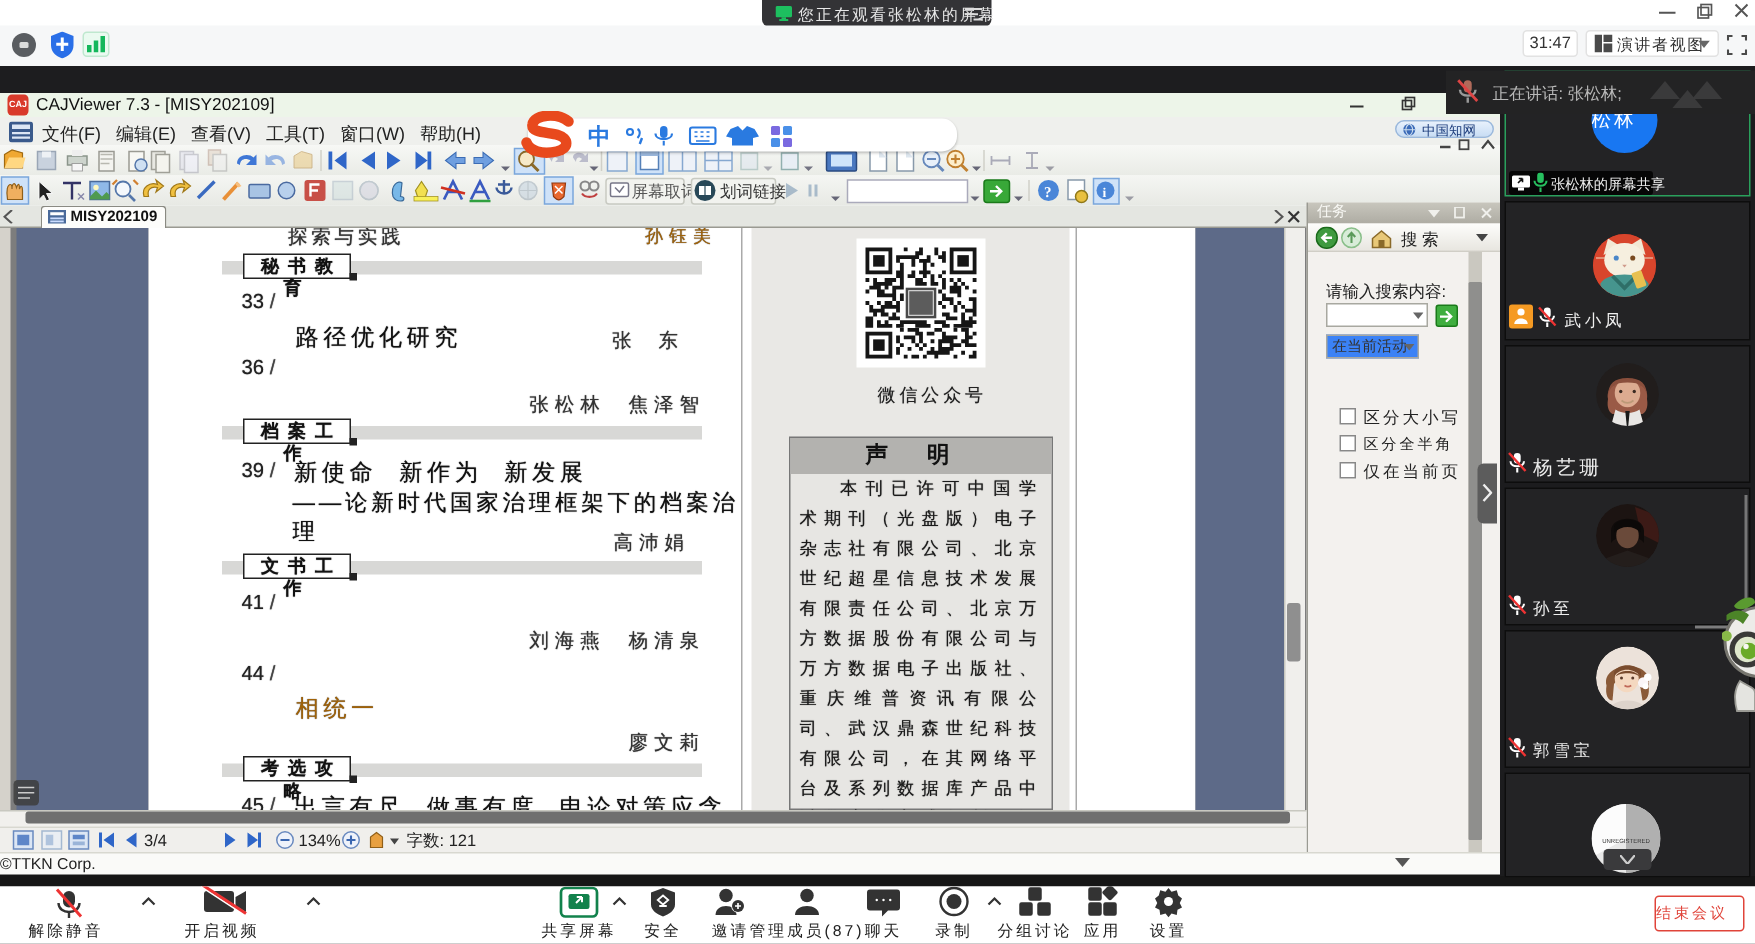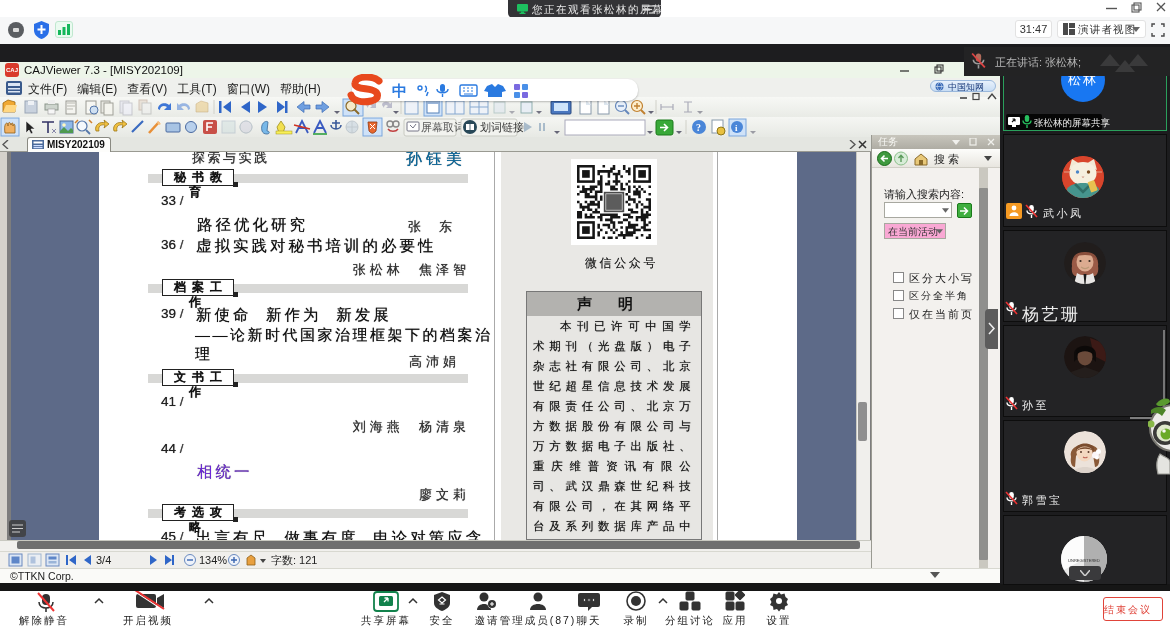--- a/index.html
+++ b/index.html
@@ -324,44 +324,43 @@
 <svg class="ab" style="left:12px;top:524px" width="11" height="9" viewBox="0 0 11 9">
     <g stroke="#ccc" stroke-width="1">
       <line x1="0" y1="1" x2="11" y2="1"></line>
       <line x1="0" y1="4.5" x2="11" y2="4.5"></line>
       <line x1="0" y1="8" x2="8" y2="8"></line>
     </g>
   </svg>
 
 <div class="ab" style="left:99px;top:152px;width:402px;height:388px;overflow:hidden;text-shadow:0 0 0.7px rgba(0,0,0,.75)">
   <div class="ab" style="left:93px;top:-3px;font-size:13px;color:#333;letter-spacing:2.5px">探索与实践</div>
-  <div class="ab" style="right:35px;top:-3px;font-size:16px;color:#0369a1;letter-spacing:4px">孙钰美</div>
+  <div class="ab" style="right:23px;top:-3px;font-size:12px;color:#a16207;letter-spacing:4px">孙钰美</div>
   <div class="ab" style="left:49px;top:22px;width:320px;height:9px;background:#d8d8d6"></div>
   <div class="ab" style="left:63px;top:17px;width:72px;height:17px;background:#fff;border:1.5px solid #222;font-size:12px;font-weight:bold;color:#111;text-align:center;line-height:15px;letter-spacing:6px;text-indent:6px">秘书教育</div>
   <div class="ab" style="left:134px;top:30px;width:5px;height:5px;background:#222"></div>
   <div class="ab" style="left:62px;top:41px;font-size:13.5px;color:#222">33 <span style="color:#444">/</span></div>
   <div class="ab" style="left:98px;top:63px;font-size:15.5px;color:#111;letter-spacing:3px">路径优化研究</div>
   <div class="ab" style="right:49px;top:66px;font-size:13px;color:#333">张<span style="display:inline-block;width:18px"></span>东</div>
   <div class="ab" style="left:62px;top:85px;font-size:13.5px;color:#222">36 <span style="color:#444">/</span></div>
-  <div class="ab" style="left:97px;top:84px;font-size:15.5px;color:#111;letter-spacing:3px">虚拟实践对秘书培训的必要性</div>
   <div class="ab" style="right:31px;top:109px;font-size:13px;color:#333;letter-spacing:4px">张松林&nbsp;&nbsp;焦泽智</div>
   <div class="ab" style="left:49px;top:132px;width:320px;height:9px;background:#d8d8d6"></div>
   <div class="ab" style="left:63px;top:127px;width:72px;height:17px;background:#fff;border:1.5px solid #222;font-size:12px;font-weight:bold;color:#111;text-align:center;line-height:15px;letter-spacing:6px;text-indent:6px">档案工作</div>
   <div class="ab" style="left:134px;top:140px;width:5px;height:5px;background:#222"></div>
   <div class="ab" style="left:62px;top:154px;font-size:13.5px;color:#222">39 <span style="color:#444">/</span></div>
   <div class="ab" style="left:96px;top:174px;font-size:15px;color:#111;letter-spacing:2.5px">——论新时代国家治理框架下的档案治理</div>
   <div class="ab" style="left:97px;top:153px;font-size:15.5px;color:#111;letter-spacing:3px">新使命&nbsp;&nbsp;新作为&nbsp;&nbsp;新发展</div>
   <div class="ab" style="right:41px;top:201px;font-size:13px;color:#333;letter-spacing:4px">高沛娟</div>
   <div class="ab" style="left:49px;top:222px;width:320px;height:9px;background:#d8d8d6"></div>
   <div class="ab" style="left:63px;top:217px;width:72px;height:17px;background:#fff;border:1.5px solid #222;font-size:12px;font-weight:bold;color:#111;text-align:center;line-height:15px;letter-spacing:6px;text-indent:6px">文书工作</div>
   <div class="ab" style="left:134px;top:230px;width:5px;height:5px;background:#222"></div>
   <div class="ab" style="left:62px;top:242px;font-size:13.5px;color:#222">41 <span style="color:#444">/</span></div>
   <div class="ab" style="right:31px;top:266px;font-size:13px;color:#333;letter-spacing:4px">刘海燕&nbsp;&nbsp;杨清泉</div>
   <div class="ab" style="left:62px;top:289px;font-size:13.5px;color:#222">44 <span style="color:#444">/</span></div>
-  <div class="ab" style="left:98px;top:310px;font-size:15.5px;color:#6d28d9;letter-spacing:3px">相统一</div>
+  <div class="ab" style="left:98px;top:310px;font-size:15.5px;color:#a16207;letter-spacing:3px">相统一</div>
   <div class="ab" style="right:31px;top:334px;font-size:13px;color:#333;letter-spacing:4px">廖文莉</div>
   <div class="ab" style="left:49px;top:357px;width:320px;height:9px;background:#d8d8d6"></div>
   <div class="ab" style="left:63px;top:352px;width:72px;height:17px;background:#fff;border:1.5px solid #222;font-size:12px;font-weight:bold;color:#111;text-align:center;line-height:15px;letter-spacing:6px;text-indent:6px">考选攻略</div>
   <div class="ab" style="left:134px;top:365px;width:5px;height:5px;background:#222"></div>
   <div class="ab" style="left:62px;top:377px;font-size:13.5px;color:#222">45 <span style="color:#444">/</span></div>
   <div class="ab" style="left:97px;top:376px;font-size:15.5px;color:#111;letter-spacing:3px">出言有尺&nbsp;&nbsp;做事有度&nbsp;&nbsp;申论对策应含情</div>
 </div>
 
 <div class="ab" style="left:571px;top:159px;width:86px;height:86px;background:#fff">
     <svg width="86" height="86" viewBox="0 0 86 86" style="position:absolute;left:0;top:0">
@@ -409,21 +408,21 @@
   </svg>
 <div class="ab" style="left:884px;top:187px;font-size:11px;color:#222">请输入搜索内容:</div>
 <div class="ab" style="left:884px;top:202px;width:68px;height:16px;background:#fff;border:1px solid #a8a8a0"></div>
 <svg class="ab" style="left:942px;top:208px" width="7" height="5" viewBox="0 0 8 5">
     <path d="M0 0 L4 5 L8 0 Z" fill="#666"></path>
   </svg>
 <div class="ab" style="left:957px;top:203px;width:15px;height:15px;background:#3fae3f;border:1px solid #1a7a1a;border-radius:2px"></div>
 <svg class="ab" style="left:960px;top:207px" width="9" height="8" viewBox="0 0 9 8">
     <path d="M0 4 h7 m-3 -3.5 L7.5 4 L4 7.5" stroke="#fff" stroke-width="1.5" fill="none"></path>
   </svg>
-<div class="ab" style="left:884px;top:223px;width:62px;height:16px;background:#f9a8d4;border:1px solid #a8a8a0;font-size:10px;color:#333;line-height:15px;padding-left:3px;overflow:hidden;white-space:nowrap">在当前活动</div>
+<div class="ab" style="left:884px;top:223px;width:62px;height:16px;background:#3b82f6;border:1px solid #a8a8a0;font-size:10px;color:#333;line-height:15px;padding-left:3px;overflow:hidden;white-space:nowrap">在当前活动</div>
 <svg class="ab" style="left:936px;top:229px" width="7" height="5" viewBox="0 0 8 5">
     <path d="M0 0 L4 5 L8 0 Z" fill="#666"></path>
   </svg>
 <div class="ab" style="left:893px;top:272px;width:11px;height:11px;background:#fff;border:1px solid #888"></div>
 <div class="ab" style="left:909px;top:271px;font-size:11px;color:#222;letter-spacing:2px">区分大小写</div>
 <div class="ab" style="left:893px;top:290px;width:11px;height:11px;background:#fff;border:1px solid #888"></div>
 <div class="ab" style="left:909px;top:289px;font-size:10px;color:#222;letter-spacing:2px">区分全半角</div>
 <div class="ab" style="left:893px;top:308px;width:11px;height:11px;background:#fff;border:1px solid #888"></div>
 <div class="ab" style="left:909px;top:307px;font-size:11px;color:#222;letter-spacing:2px">仅在当前页</div>
 <div class="ab" style="left:979px;top:168px;width:9px;height:400px;background:#cac8c0"></div>
@@ -461,21 +460,21 @@
     </g>
 <circle cx="182" cy="7" r="5.5" fill="#eef2fa" stroke="#6a8abf"></circle>
     <line x1="179" y1="7" x2="185" y2="7" stroke="#3a66b0" stroke-width="1.4"></line>
 <text x="191" y="11" font-size="11" fill="#222" font-family="Liberation Sans">134%</text>
 <circle cx="226" cy="7" r="5.5" fill="#eef2fa" stroke="#6a8abf"></circle>
     <path d="M223 7 h6 M226 4 v6" stroke="#3a66b0" stroke-width="1.4"></path>
 <path d="M239 12 V5 l4 -3 l4 3 v7 Z" fill="#e8a040" stroke="#905f18" stroke-width="0.8"></path>
 <path d="M252 6 l3 4 l3 -4 z" fill="#444"></path>
 <text x="263" y="11" font-size="11" fill="#222" font-family="Liberation Sans">字数: 1216</text>
 </svg>
-<div class="ab" style="left:0;top:568px;width:1000px;height:15px;background:#fafaf8;border-top:1px solid #d8d8d0;font-size:10.5px;color:#222;line-height:15px;padding-left:10px">©TTKN Corp.</div>
+<div class="ab" style="left:0;top:568px;width:1000px;height:15px;background:#fafaf8;border-top:1px solid #d8d8d0;font-size:10.5px;color:#222;line-height:15px;padding-left:0">©TTKN Corp.</div>
 <svg class="ab" style="left:930px;top:572px" width="10" height="6" viewBox="0 0 10 6">
     <path d="M0 0 L5 6 L10 0 Z" fill="#555"></path>
   </svg>
 
 <div class="ab" style="left:0;top:583px;width:1170px;height:8px;background:#161616"></div>
 
 <div class="ab" style="left:0;top:591px;width:1170px;height:38px;background:#ffffff"></div>
 <svg class="ab" style="left:0;top:591px" width="1170" height="38" viewBox="0 0 1170 38">
 <g stroke="#333" fill="#333">
  <g transform="translate(46,11)">
@@ -553,21 +552,21 @@
  <text x="690" y="33">分组讨论</text>
  <text x="735" y="33">应用</text>
  <text x="779" y="33">设置</text>
 </g>
 </svg>
 <div class="ab" style="left:1103px;top:597px;width:60px;height:24px;border:1px solid #e0443a;border-radius:3px;color:#e0443a;font-size:10px;text-align:left;line-height:23px;letter-spacing:2px">结束会议</div>
 
 <div class="ab" style="left:1000px;top:44px;width:170px;height:540px;background:#1c1c1e"></div>
 
 <div class="ab" style="left:1003px;top:47px;width:164px;height:84px;background:#232325;border:1.5px solid #2aa05c"></div>
-<div class="ab" style="left:1061px;top:58px;width:44px;height:44px;border-radius:50%;background:#1877f2;color:#fff;font-size:13px;text-align:center;line-height:44px;letter-spacing:2px;overflow:hidden">松林</div>
+<div class="ab" style="left:1061px;top:58px;width:44px;height:44px;border-radius:50%;background:#1877f2;color:#fff;font-size:13px;line-height:44px;letter-spacing:2px;overflow:hidden">松林</div>
 <div class="ab" style="left:1006px;top:114px;width:96px;height:16px;background:rgba(0,0,0,.82);border-radius:2px"></div>
 <svg class="ab" style="left:1008px;top:116px" width="12" height="12" viewBox="0 0 12 12">
     <rect x="0" y="1" width="12" height="8" rx="1" fill="#fff"></rect>
     <rect x="4" y="9" width="4" height="2" fill="#fff"></rect>
     <path d="M4 6 L7 3 M7 3 h-2.5 M7 3 v2.5" stroke="#111" stroke-width="1.1" fill="none"></path>
   </svg>
 <svg class="ab" style="left:1022px;top:115px" width="10" height="14" viewBox="0 0 10 14">
     <rect x="2.8" y="0" width="4.4" height="7" rx="2.2" fill="#27c05f"></rect>
     <path d="M1 5.5 C1 10 9 10 9 5.5" fill="none" stroke="#27c05f" stroke-width="1.4"></path>
     <line x1="5" y1="10" x2="5" y2="13" stroke="#27c05f" stroke-width="1.4"></line>
@@ -628,21 +627,21 @@
       <circle cx="16.5" cy="19" r="1.1" fill="#3a2a22"></circle>
       <circle cx="25.5" cy="19" r="1.1" fill="#3a2a22"></circle>
     </g>
   </svg>
 <svg class="ab" style="left:1005px;top:301px" width="13" height="15" viewBox="0 0 13 15">
     <rect x="4.2" y="1" width="4.6" height="7" rx="2.3" fill="#fff"></rect>
     <path d="M2 6.5 C2 11 11 11 11 6.5" fill="none" stroke="#fff" stroke-width="1.4"></path>
     <line x1="6.5" y1="11" x2="6.5" y2="14" stroke="#fff" stroke-width="1.4"></line>
     <line x1="1" y1="1" x2="12" y2="13" stroke="#e33" stroke-width="1.6"></line>
   </svg>
-<div class="ab" style="left:1022px;top:303px;font-size:17px;color:#eee;letter-spacing:2.5px">杨艺珊</div>
+<div class="ab" style="left:1022px;top:303px;font-size:13px;color:#eee;letter-spacing:2.5px">杨艺珊</div>
 
 <div class="ab" style="left:1003px;top:325px;width:164px;height:92px;background:#232325;border:1px solid #0d0d0d"></div>
 <svg class="ab" style="left:1064px;top:336px" width="42" height="42" viewBox="0 0 42 42">
     <defs>
       <clipPath id="cp4">
         <circle cx="21" cy="21" r="21"></circle>
       </clipPath>
     </defs>
     <g clip-path="url(#cp4)">
       <circle cx="21" cy="21" r="21" fill="#1c1412"></circle>

